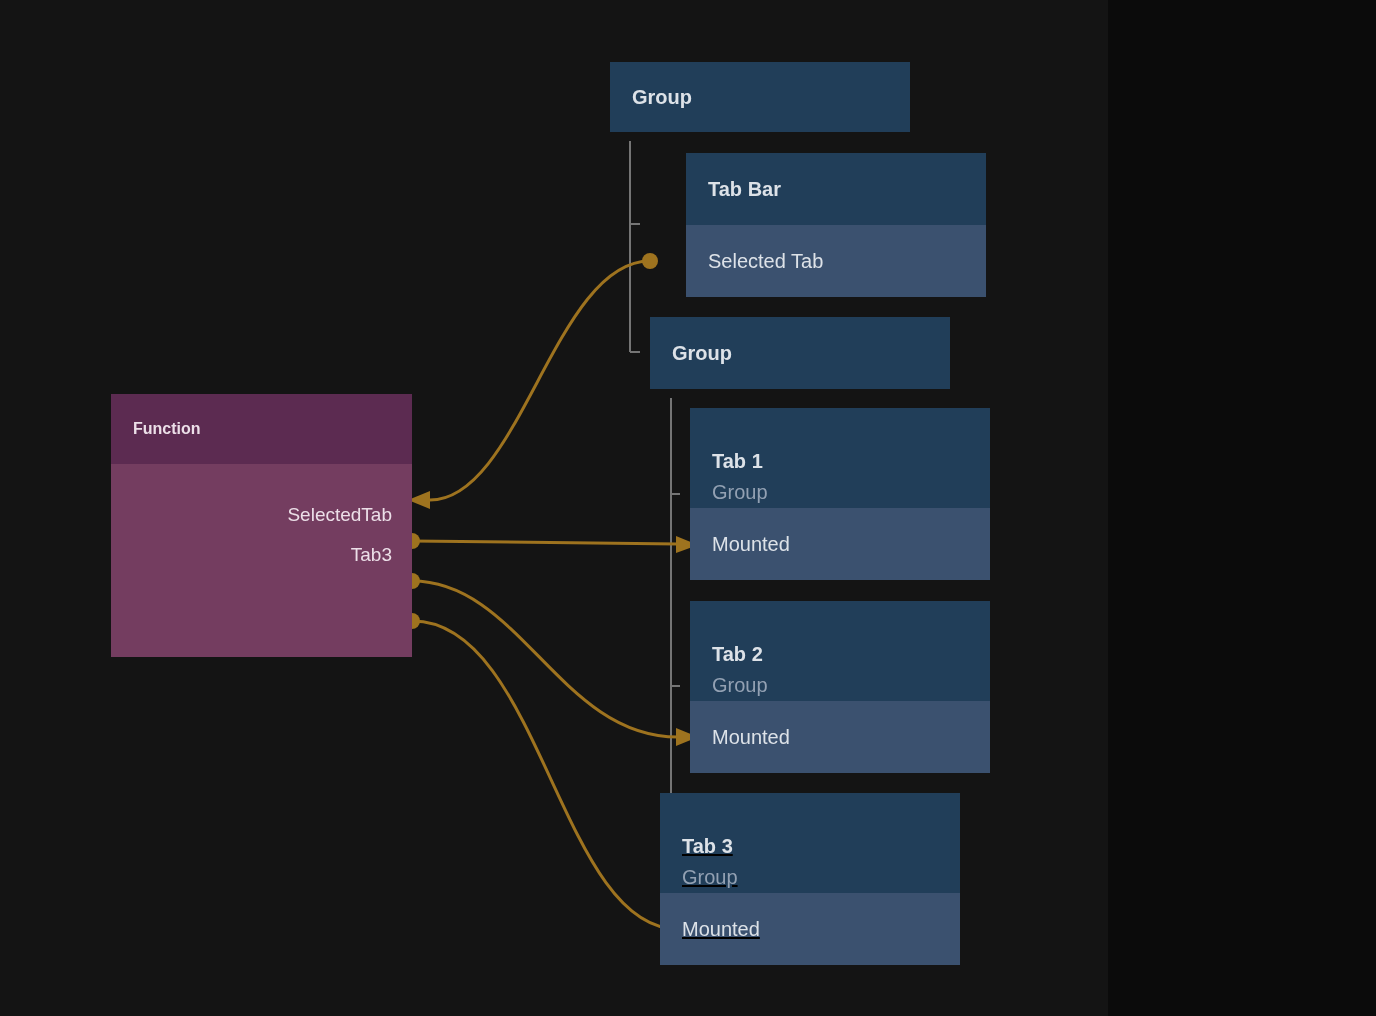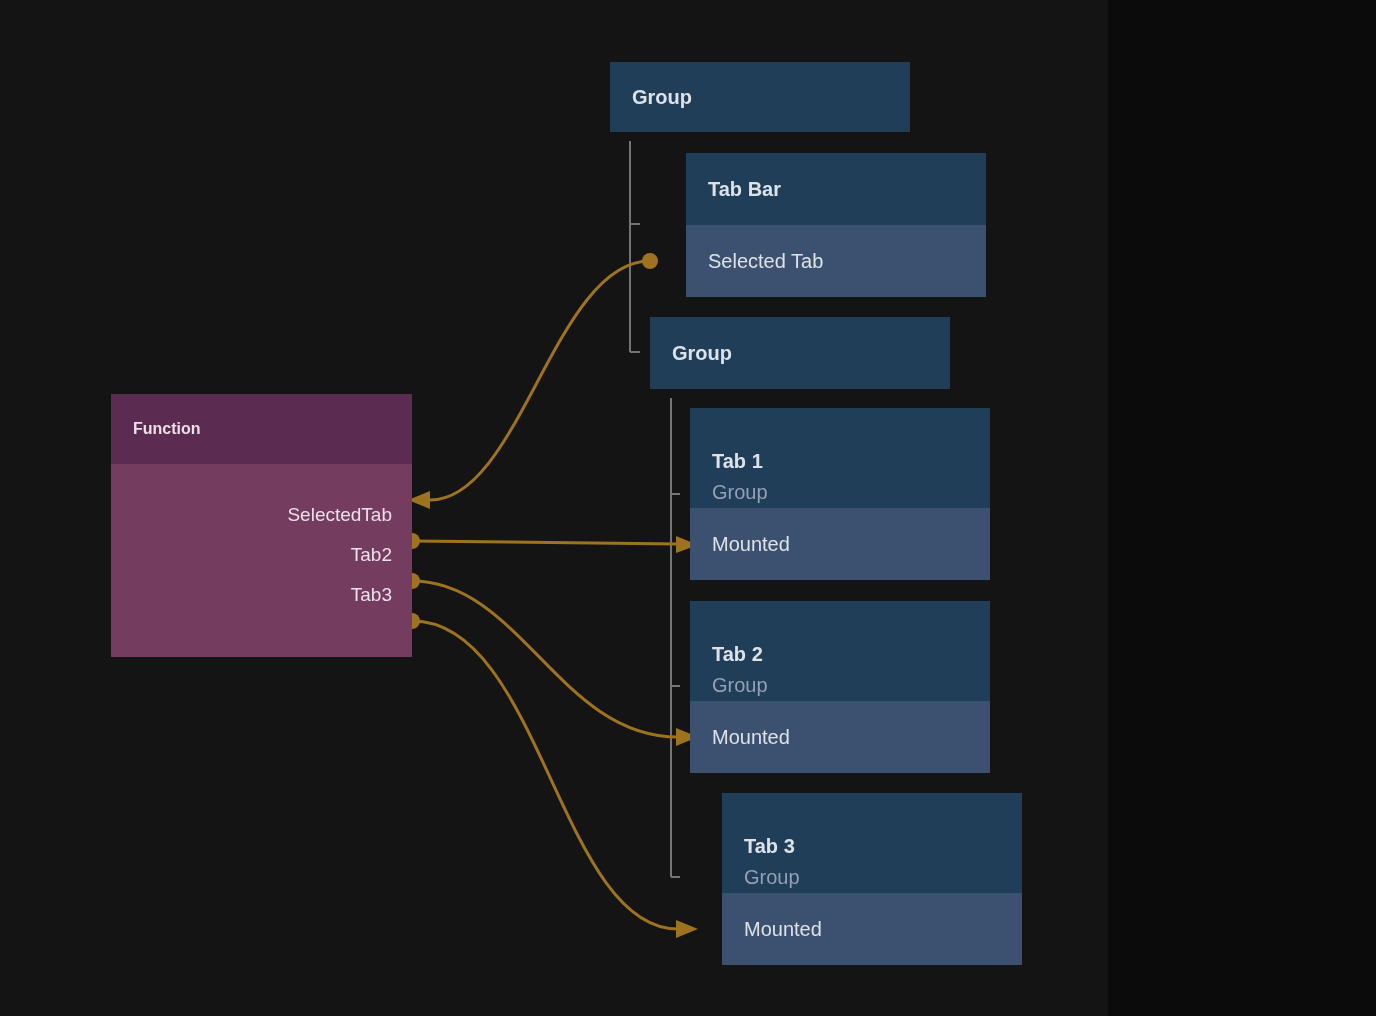--- a/index.html
+++ b/index.html
@@ -63,21 +63,21 @@
   
   .node-root-group{left:610px;top:62px;width:300px;}
   .node-root-group .blue-header{height:70px;}
   .node-tab-bar{left:650px;top:153px;width:300px;margin-left:36px;}
   .node-tab-bar .blue-header{height:72px;}
   .node-tab-bar .blue-row{height:72px;}
   .node-inner-group{left:650px;top:317px;width:300px;}
   .node-inner-group .blue-header{height:72px;}
   .node-tab1{left:690px;top:408px;width:300px;}
   .node-tab2{left:690px;top:601px;width:300px;}
-  .node-tab3{left:722px;top:793px;width:300px;}
+  .node-tab3{left:660px;top:793px;width:300px;text-decoration:underline;}
   .tab-block .blue-header{height:100px;}
   .tab-block .blue-row{height:72px;}
 </style>
 </head>
 <body>
 
 <div class="canvas" style="--background: #141414; --node-header-blue: #213e59; --node-row-blue: #3b516f; --function-header: #5c2b51; --function-body: #743d60; --wire-gold: #9e731f; --tree-line-gray: #757575; --title-text: #dde2e8; --subtitle-text: #93a1b3; --function-text: #ecdfe8;">
 
   <svg class="wires" viewBox="0 0 1376 1016">
 
@@ -155,21 +155,18 @@
 
   <div class="node fn-node">
     <div class="fn-header">
       <span>Function</span>
     </div>
     <div class="fn-body">
       <div class="fn-port">
         <span>SelectedTab</span>
       </div>
       <div class="fn-port">
-        <span>Tab2</span>
-      </div>
-      <div class="fn-port">
         <span>Tab3</span>
       </div>
     </div>
   </div>
 
 </div>
 
 </body></html>

